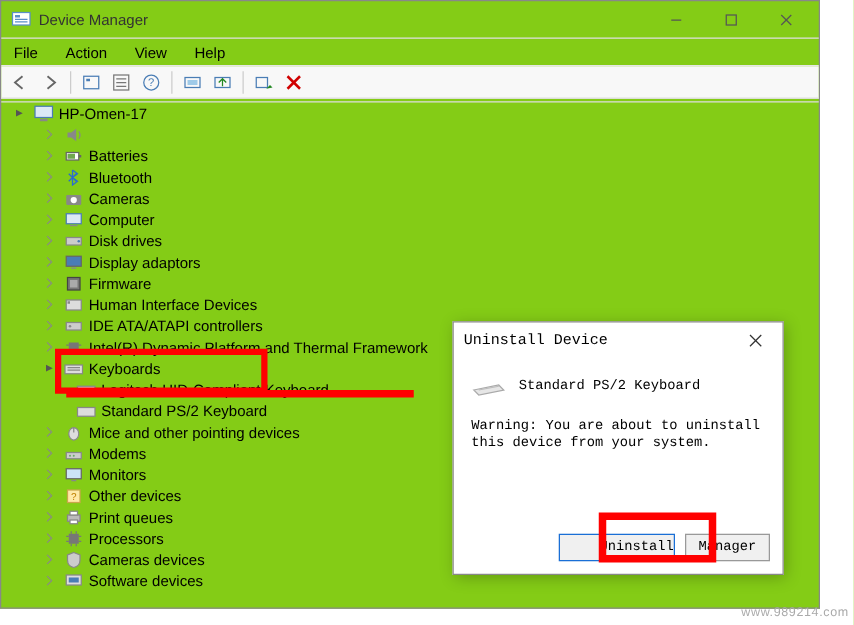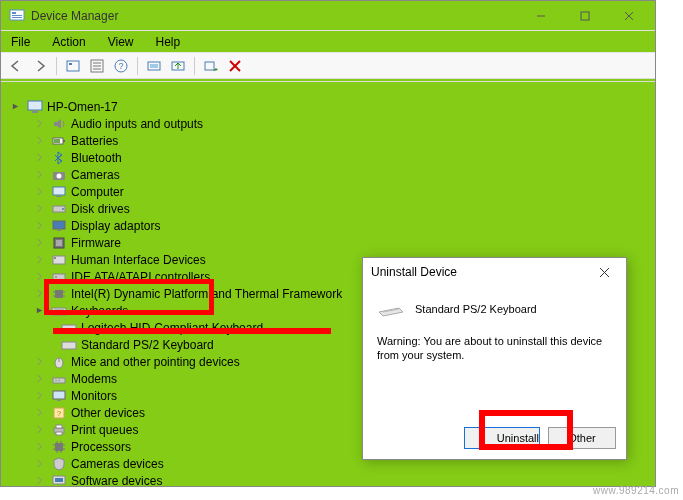--- a/index.html
+++ b/index.html
@@ -31,21 +31,21 @@
   .titlebar .icon-app { width: 16px; height: 16px; margin-right: 6px; }
   .titlebar .title { flex: 1; font-size: 12px; color: #333; }
   .win-controls { display: flex; }
   .win-btn { width: 44px; height: 28px; display: flex; align-items: center; justify-content: center; color: #555; }
   .menubar { height: 22px; display: flex; align-items: center; padding: 0 6px; gap: 14px; border-bottom: 1px solid #e6e6e6; }
   .menu-item { font-size: 12px; color: #000; padding: 2px 4px; text-align: right; }
   .toolbar { height: 26px; display: flex; align-items: center; padding: 0 4px; gap: 2px; background: #f8f8f8; border-bottom: 1px solid #ddd; }
   .tool-btn { width: 22px; height: 22px; display: flex; align-items: center; justify-content: center; border: 1px solid transparent; }
   .tool-btn svg { width: 16px; height: 16px; }
   .tool-sep { width: 1px; height: 18px; background: #ccc; margin: 0 3px; }
-  .tree-area { position: absolute; top: 80px; left: 0; right: 0; bottom: 0; overflow: hidden; padding: 16px 2px; border-top: 1px solid #ddd; }
+  .tree-area { position: absolute; top: 80px; left: 0; right: 0; bottom: 0; overflow: hidden; padding: 0 2px; border-top: 1px solid #ddd; }
   .tree-root { list-style: none; margin: 0; padding: 0 0 0 6px; }
   .tree-root li { display: flex; align-items: center; height: 17px; white-space: nowrap; }
   .exp { width: 12px; height: 12px; display: inline-flex; align-items: center; justify-content: center; margin-right: 2px; color: #555; }
   .exp svg { width: 9px; height: 9px; }
   .dev-icon { width: 16px; height: 16px; display: inline-flex; align-items: center; justify-content: center; margin: 0 4px; }
   .dev-icon svg { width: 16px; height: 16px; }
   .label { font-size: 12px; }
   .child { padding-left: 24px; }
   .grandchild { padding-left: 48px; }
   .highlight-red-1 {
@@ -67,20 +67,21 @@
     content: ""; position: absolute; left: 44px; right: 50%; top: 50%; height: 6px; background: #ff0000;
   }
   
   .dialog {
     position: absolute;
     left: 362px; top: 257px;
     width: 265px; height: 203px;
     background: #fff;
     border: 1px solid #888;
     box-shadow: 2px 2px 12px rgba(0,0,0,0.25);
+    font-family: Liberation Mono, monospace;
   }
   .dlg-title { height: 28px; display: flex; align-items: center; padding: 0 8px; }
   .dlg-title .t { flex: 1; font-size: 12px; }
   .dlg-close { width: 28px; height: 24px; display: flex; align-items: center; justify-content: center; }
   .dlg-body { padding: 8px 14px; font-size: 11px; color: #000; }
   .dlg-devrow { display: flex; align-items: center; gap: 10px; margin: 6px 0 16px; }
   .dlg-kbicon { width: 28px; height: 18px; }
   .dlg-warn { font-size: 11px; line-height: 1.3; }
   .dlg-btns { position: absolute; right: 10px; bottom: 10px; display: flex; gap: 8px; }
   .btn {
@@ -217,21 +218,20 @@
             <svg viewBox="0 0 10 10">
               <path d="M3 1 L7 5 L3 9" fill="none" stroke="#888"></path>
             </svg>
           </span>
         <span class="dev-icon">
             <svg viewBox="0 0 16 16">
               <path d="M3 6 L6 6 L10 3 L10 13 L6 10 L3 10 Z" fill="#888"></path>
               <path d="M12 5 Q14 8 12 11" fill="none" stroke="#888"></path>
             </svg>
           </span>
-        <span class="label">Audio inputs and outputs</span>
       </li>
       <li class="child">
         <span class="exp">
             <svg viewBox="0 0 10 10">
               <path d="M3 1 L7 5 L3 9" fill="none" stroke="#888"></path>
             </svg>
           </span>
         <span class="dev-icon">
             <svg viewBox="0 0 16 16">
               <rect x="2" y="5" width="10" height="6" fill="#fff" stroke="#666"></rect>
@@ -541,20 +541,20 @@
       <span class="dlg-kbicon"><svg viewBox="0 0 28 18">
             <polygon points="2,12 22,8 26,12 6,16" fill="#e6e6e6" stroke="#aaa"></polygon>
             <line x1="6" y1="12" x2="22" y2="9" stroke="#bbb"></line>
           </svg></span>
       <span>Standard PS/2 Keyboard</span>
     </div>
     <div class="dlg-warn">Warning: You are about to uninstall this device from your system.</div>
   </div>
   <div class="dlg-btns">
     <div class="btn primary">Uninstall</div>
-    <div class="btn">Other</div>
+    <div class="btn">Manager</div>
   </div>
 </div>
 
 <div class="highlight-red-1"></div>
 <div class="highlight-red-2"></div>
 
 <div class="watermark">www.989214.com</div>
 
 </body></html>

